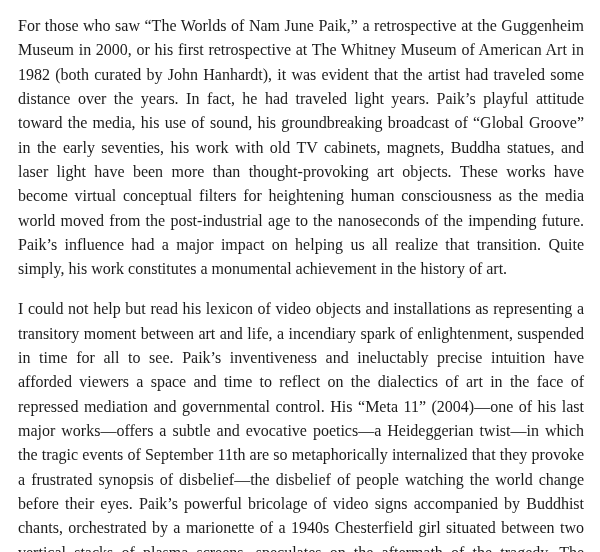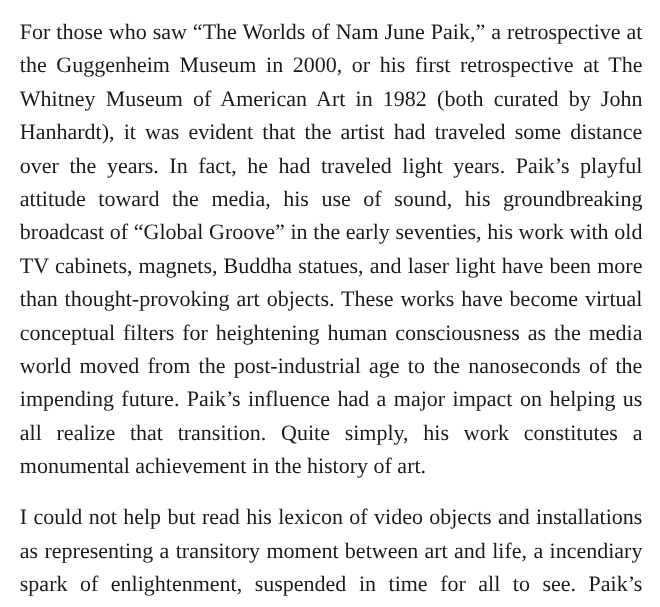--- a/index.html
+++ b/index.html
@@ -16,21 +16,21 @@
   }
   .page {
     box-sizing: border-box;
     width: 600px;
     height: 552px;
     padding: 14px 16px 0 18px;
     background: #ffffff;
     position: relative;
   }
   .para {
-    font-size: 20px;
+    font-size: 16px;
     line-height: 1.52;
     text-align: justify;
     text-justify: inter-word;
     color: #1b1b1b;
     margin: 0 0 16px 0;
     hyphens: none;
   }
   .para:last-child {
     margin-bottom: 0;
   }

